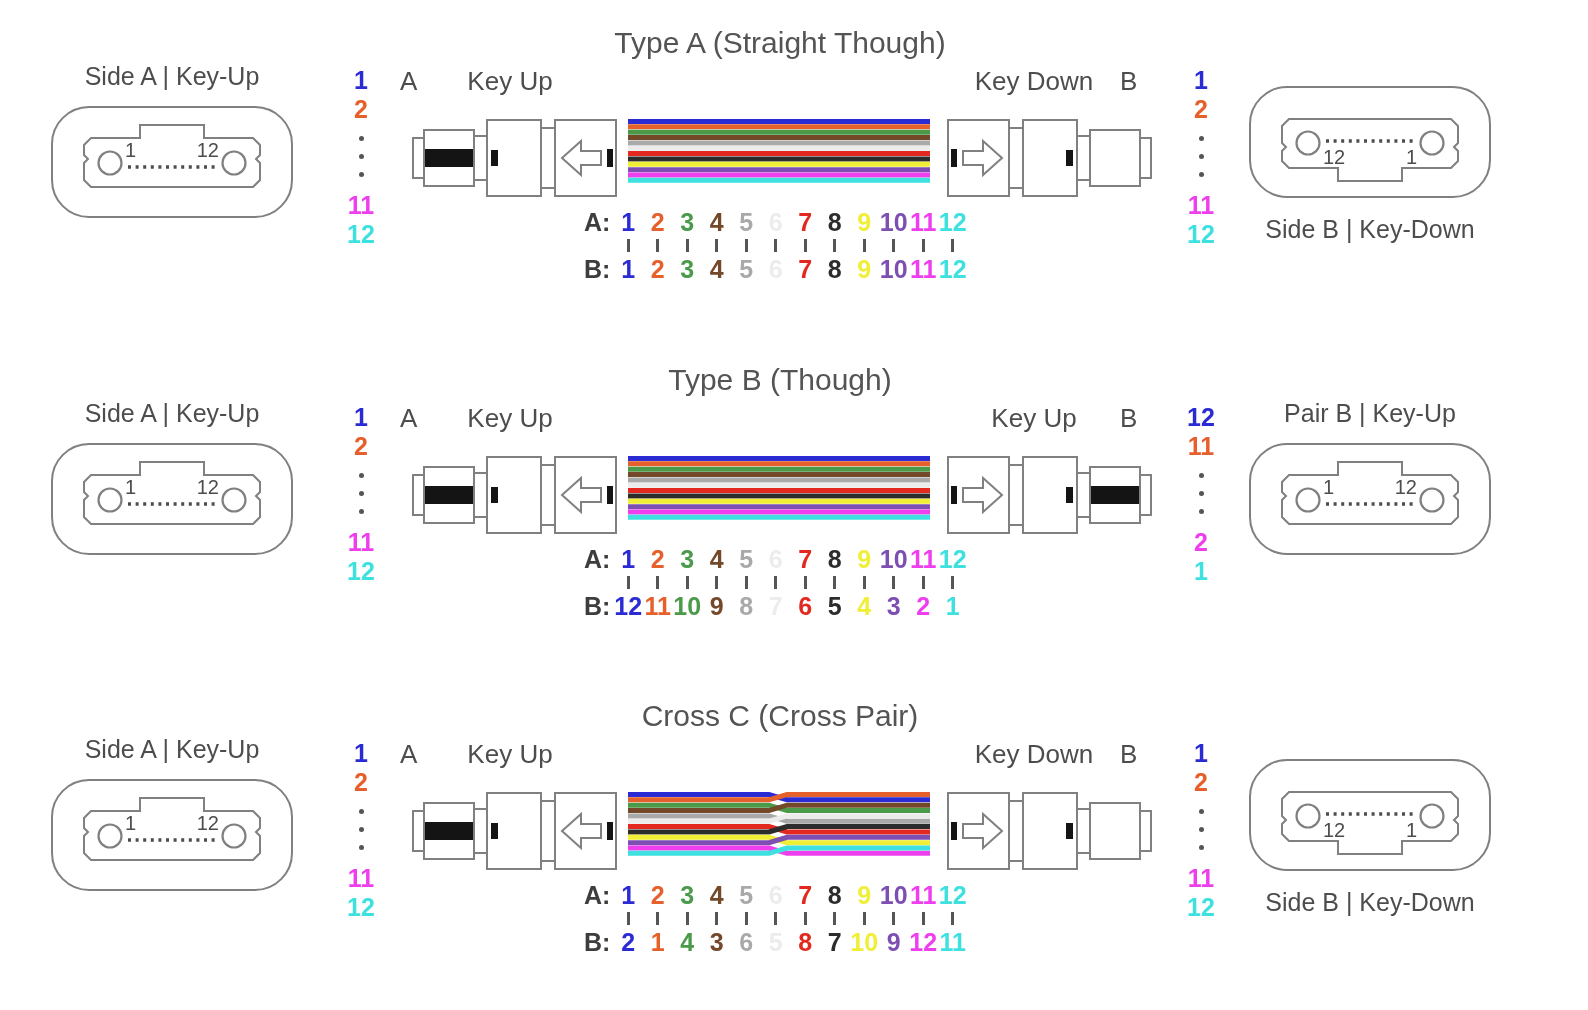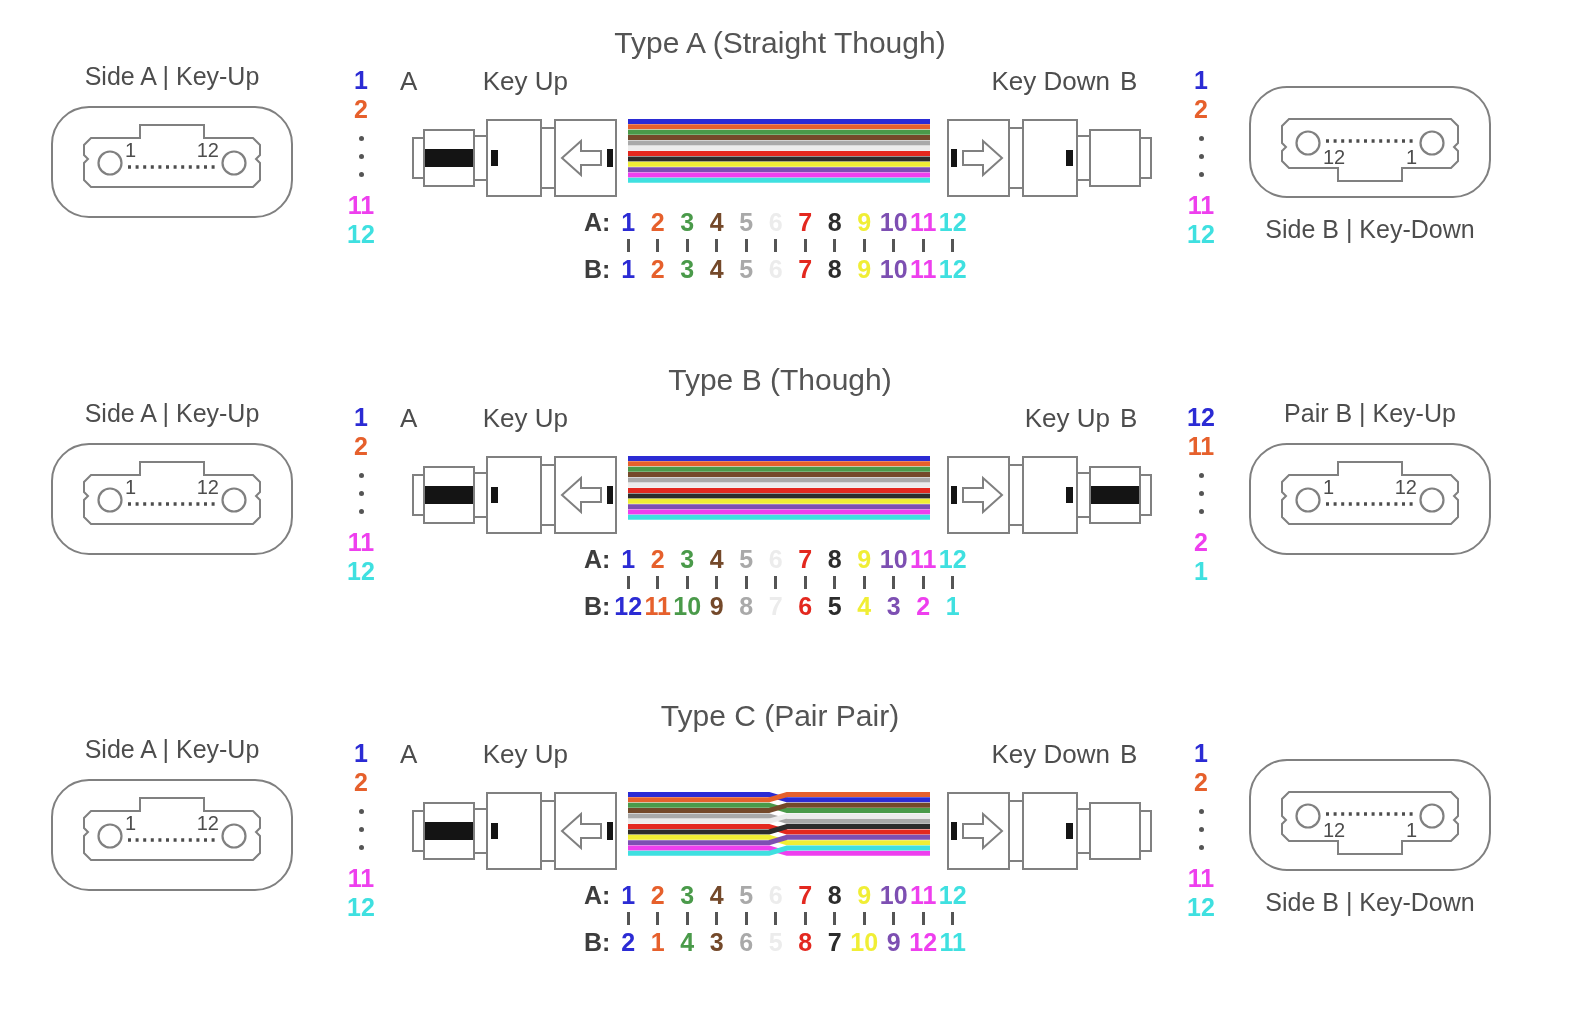--- a/index.html
+++ b/index.html
@@ -5,21 +5,21 @@
   html,body{margin:0;padding:0;background:#ffffff;}
   body{width:1588px;height:1010px;position:relative;overflow:hidden;
        font-family:"Liberation Sans",sans-serif;-webkit-font-smoothing:antialiased;}
   .row{position:absolute;left:0;width:1588px;height:337px;padding-left:35px;}
   .row-title{position:absolute;left:0;top:26px;width:1560px;text-align:center;
              font-size:30px;color:#545454;}
   .face-block{position:absolute;display:flex;flex-direction:column;align-items:center;gap:9px;}
   .face-label{font-size:25px;color:#4d4d4d;white-space:nowrap;}
   .face-block.label-below .face-label{order:2;}
   .side-label{position:absolute;font-size:26px;color:#4d4d4d;white-space:nowrap;}
-  .key-label{text-align:right;}
+  .key-label{text-align:center;}
   .fiber-col{position:absolute;width:46px;display:flex;flex-direction:column;align-items:center;
              font-size:25px;font-weight:bold;line-height:29px;}
   .v-dots{display:flex;flex-direction:column;gap:13px;margin:12px 0 14px 0;}
   .v-dot{width:5px;height:5px;border-radius:50%;background:#555;}
   .conn,.ribbon,.face-svg{position:absolute;line-height:0;}
   .face-svg{position:static;}
   .map{position:absolute;display:flex;align-items:stretch;}
   .map-label-col{display:flex;flex-direction:column;justify-content:space-between;
                  align-items:flex-end;font-size:25px;font-weight:bold;color:#3d3d3d;
                  margin-right:3px;}
@@ -358,21 +358,21 @@
         </div>
         <div class="map-col">
           <div class="m-num" style="color: rgb(63, 224, 224);">12</div>
           <div class="map-tick"></div>
           <div class="m-num" style="color: rgb(63, 224, 224);">1</div>
         </div>
       </div>
   </div>
 
   <div class="row" style="top: 673px;">
-    <div class="row-title">Type C (Pair Pair)</div>
+    <div class="row-title">Cross C (Cross Pair)</div>
 
     <div class="face-block" style="left:48px;top:62px;width:248px;">
       <div class="face-label">Side A | Key-Up</div>
       <div class="face-svg"><svg width="248" height="126" viewBox="0 0 248 126">
             <rect x="4" y="7" width="240" height="110" rx="37" fill="#fff" stroke="#808080" stroke-width="2"></rect>
             <path d="M43,38 H92 V25 H156 V38 H205 L212,45 V55 L208,59 L212,63 V80 L205,87 H43 L36,80 V63 L40,59 L36,55 V45 Z" fill="#fff" stroke="#808080" stroke-width="2"></path>
             <circle cx="62" cy="63" r="11.5" fill="#fff" stroke="#808080" stroke-width="2.2"></circle>
             <circle cx="186" cy="63" r="11.5" fill="#fff" stroke="#808080" stroke-width="2.2"></circle>
             <line x1="80" y1="67" x2="168" y2="67" stroke="#4d4d4d" stroke-width="3.6" stroke-dasharray="3 4.6"></line>
             <text x="77" y="57" font-size="20" fill="#4d4d4d" text-anchor="start">1</text>

